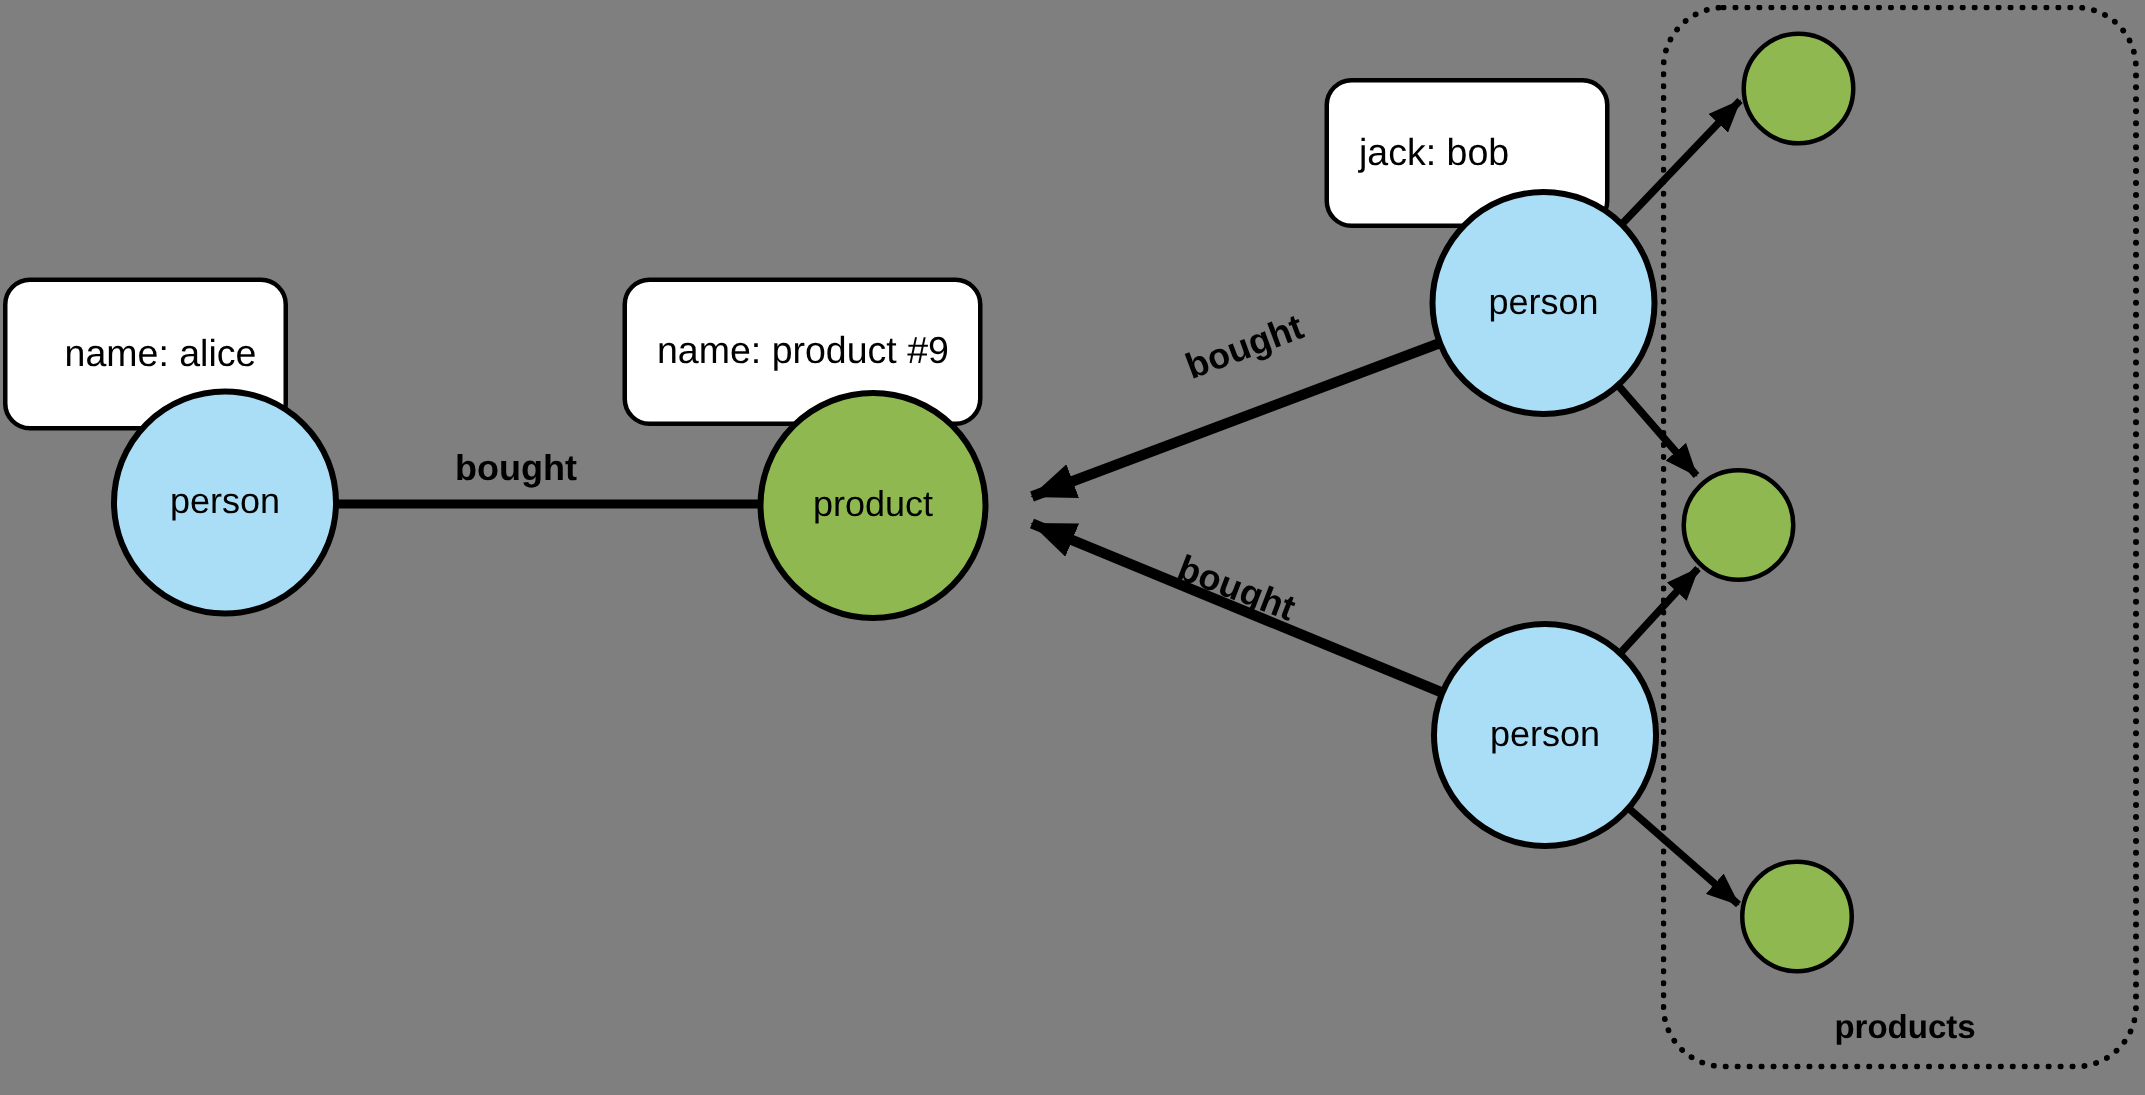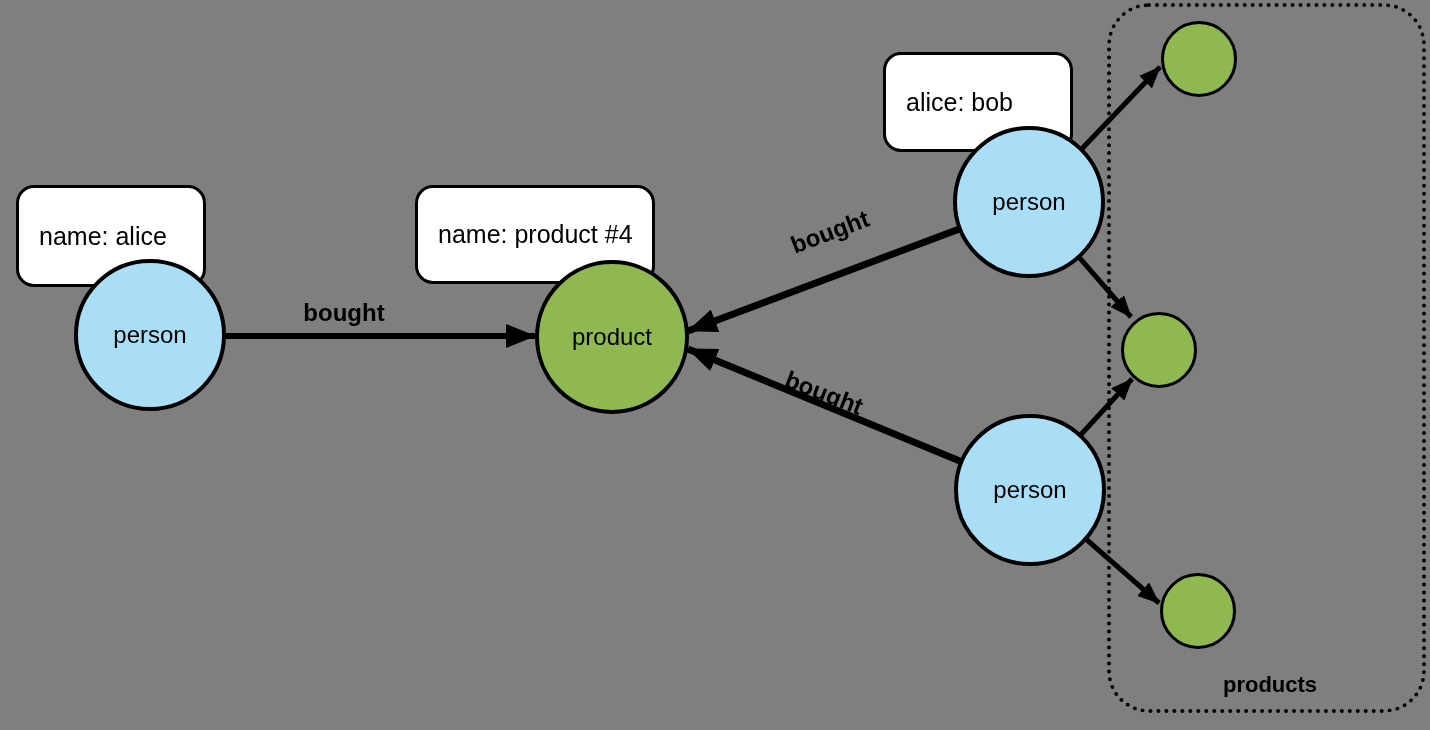--- a/index.html
+++ b/index.html
@@ -43,41 +43,41 @@
     background: var(--box-fill, #fff);
     border: 3px solid var(--line-color, #000);
     border-radius: 18px;
     display: flex;
     align-items: center;
     padding-left: 20px;
     font-size: 25px;
     color: var(--line-color, #000);
     white-space: nowrap;
   }
-  .prop-box.alice   { left: 16px;   top: 185px; width: 190px; height: 102px; }
+  .prop-box.alice   { left: 2px;   top: 185px; width: 190px; height: 102px; justify-content: center; }
   .prop-box.product { left: 415px; top: 185px; width: 240px; height: 99px; }
   .prop-box.bob     { left: 883px; top: 52px;  width: 190px; height: 100px; }
   .prop-box.jack    { left: 883px; top: 340px; width: 190px; height: 100px; }
   .node {
     position: absolute;
     box-sizing: border-box;
     border: 4px solid var(--line-color, #000);
     border-radius: 50%;
     display: flex;
     align-items: center;
     justify-content: center;
     font-size: 24px;
     color: var(--line-color, #000);
   }
   .node.person  { background: var(--person-fill, #aadef7); width: 152px; height: 152px; }
   .node.product { background: var(--product-fill, #90b850); width: 154px; height: 154px; }
   .node.alice { left: 74px;  top: 259px; }
   .node.bob   { left: 953px; top: 126px; }
   .node.jack  { left: 954px; top: 414px; }
-  .node.prod5 { left: 535px; top: 260px; align-items: center; }
+  .node.prod5 { left: 505px; top: 260px; align-items: center; }
   .mini-node {
     position: absolute;
     box-sizing: border-box;
     width: 76px; height: 76px;
     background: var(--product-fill, #90b850);
     border: 3px solid var(--line-color, #000);
     border-radius: 50%;
   }
   .mini-node.c1 { left: 1161px; top: 21px; }
   .mini-node.c2 { left: 1121px; top: 312px; }
@@ -116,24 +116,24 @@
     <line x1="1031" y1="202" x2="1160" y2="67" stroke="#000" stroke-width="5" marker-end="url(#arrow-small)"></line>
     <line x1="1031" y1="202" x2="1131" y2="317" stroke="#000" stroke-width="5" marker-end="url(#arrow-small)"></line>
     <line x1="1030" y1="490" x2="1132" y2="379" stroke="#000" stroke-width="5" marker-end="url(#arrow-small)"></line>
     <line x1="1030" y1="490" x2="1159" y2="603" stroke="#000" stroke-width="5" marker-end="url(#arrow-small)"></line>
   </svg>
 
   <div class="prop-box alice">
     <span>name: alice</span>
   </div>
   <div class="prop-box product">
-    <span>name: product #4</span>
+    <span>name: product #9</span>
   </div>
   <div class="prop-box bob">
-    <span>alice: bob</span>
+    <span>jack: bob</span>
   </div>
 
   <div class="node person alice">
     <span>person</span>
   </div>
   <div class="node product prod5">
     <span>product</span>
   </div>
   <div class="node person bob">
     <span>person</span>

